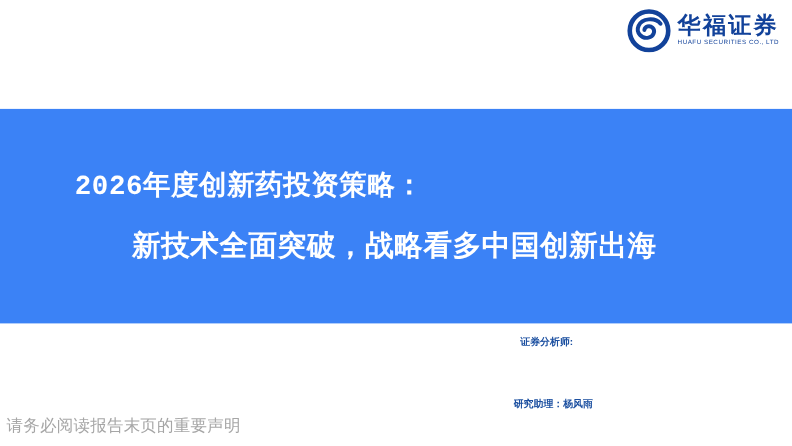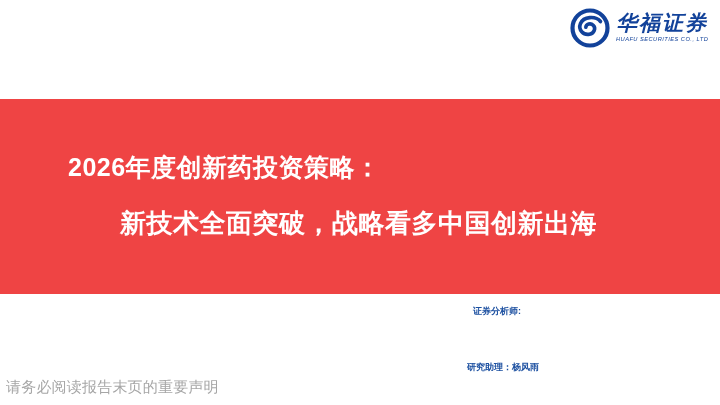--- a/index.html
+++ b/index.html
@@ -50,21 +50,20 @@
   }
 
   
   .logo {
     position: absolute;
     right: 12px;
     top: 8px;
     display: flex;
     align-items: center;
     gap: 6px;
-    font-style: italic;
   }
   .logo-mark {
     width: 40px;
     height: 40px;
     flex: 0 0 40px;
   }
   .logo-textwrap {
     display: flex;
     flex-direction: column;
     justify-content: center;
@@ -88,21 +87,22 @@
     transform-origin: left center;
   }
 
   
   .banner {
     position: absolute;
     left: 0;
     top: 99px;
     width: 720px;
     height: 195px;
-    background: #ef4444;
+    background: #3b82f6;
+    font-family: Liberation Mono, monospace;
   }
 
   .title-line-1 {
     position: absolute;
     left: 68px;
     top: 52px;
     color: #ffffff;
     font-size: 25px;
     font-weight: bold;
     letter-spacing: 0.5px;

